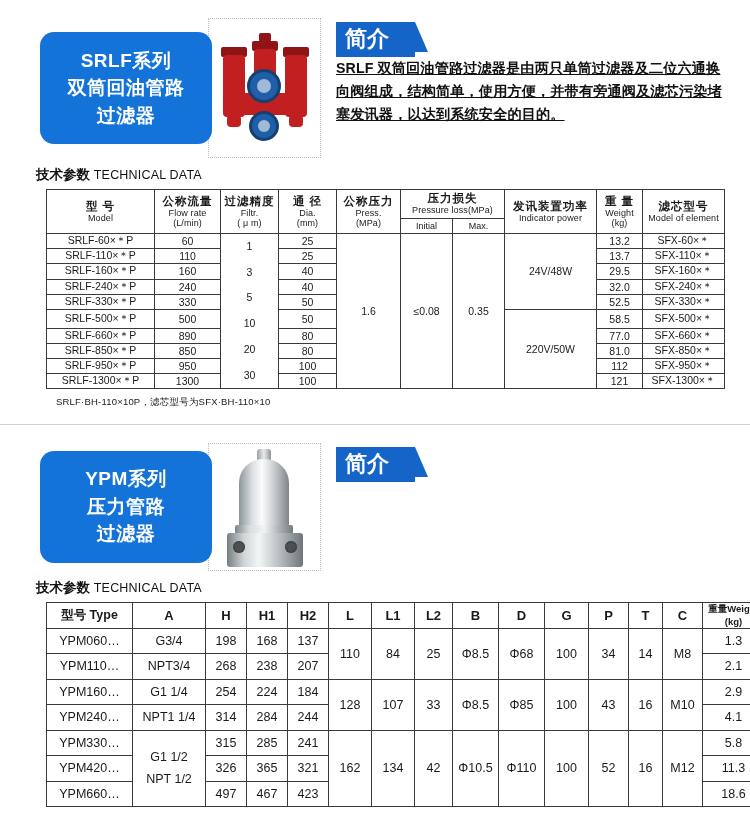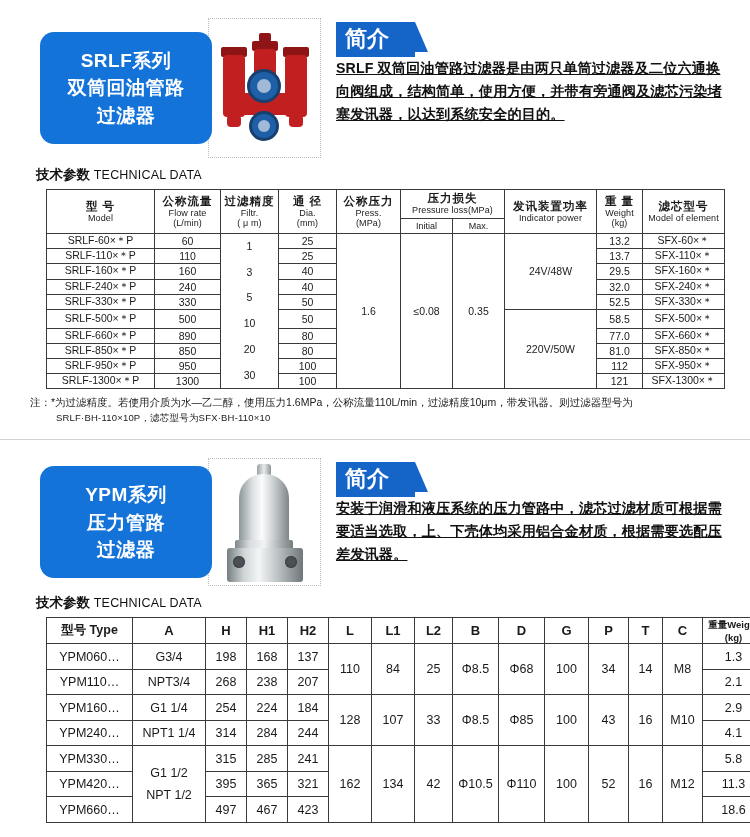--- a/index.html
+++ b/index.html
@@ -366,21 +366,20 @@
           <td>SRLF-1300×＊P</td>
           <td>1300</td>
           <td>100</td>
           <td>121</td>
           <td>SFX-1300×＊</td>
         </tr>
       </tbody>
   </table>
 
   <div class="note">
-    <span>注：*为过滤精度。若使用介质为水—乙二醇，使用压力1.6MPa，公称流量110L/min，过滤精度10μm，带发讯器。则过滤器型号为</span>
     <span class="l2">SRLF·BH-110×10P，滤芯型号为SFX·BH-110×10</span>
   </div>
 
   <div class="divider"></div>
 </div>
 
 <div class="section">
 
   <div class="hero">
     <div class="hero-left">
@@ -398,21 +397,20 @@
           <div class="collar"></div>
           <div class="base"></div>
           <div class="port-l"></div>
           <div class="port-r"></div>
         </div>
       </div>
     </div>
 
     <div class="hero-right">
       <div class="badge">简介</div>
-      <div class="intro-text">安装于润滑和液压系统的压力管路中，滤芯过滤材质可根据需要适当选取，上、下壳体均采用铝合金材质，根据需要选配压差发讯器。</div>
     </div>
   </div>
 
   <div class="td-head">
     <span>技术参数</span>
     <span class="en">TECHNICAL DATA</span>
   </div>
 
   <table class="spec" id="tbl-ypm">
     <colgroup>
@@ -517,21 +515,21 @@
           <td rowspan="3">Φ10.5</td>
           <td rowspan="3">Φ110</td>
           <td rowspan="3">100</td>
           <td rowspan="3">52</td>
           <td rowspan="3">16</td>
           <td rowspan="3">M12</td>
           <td>5.8</td>
         </tr>
         <tr>
           <td>YPM420…</td>
-          <td>395</td>
+          <td>326</td>
           <td>365</td>
           <td>321</td>
           <td>11.3</td>
         </tr>
         <tr>
           <td>YPM660…</td>
           <td>497</td>
           <td>467</td>
           <td>423</td>
           <td>18.6</td>

